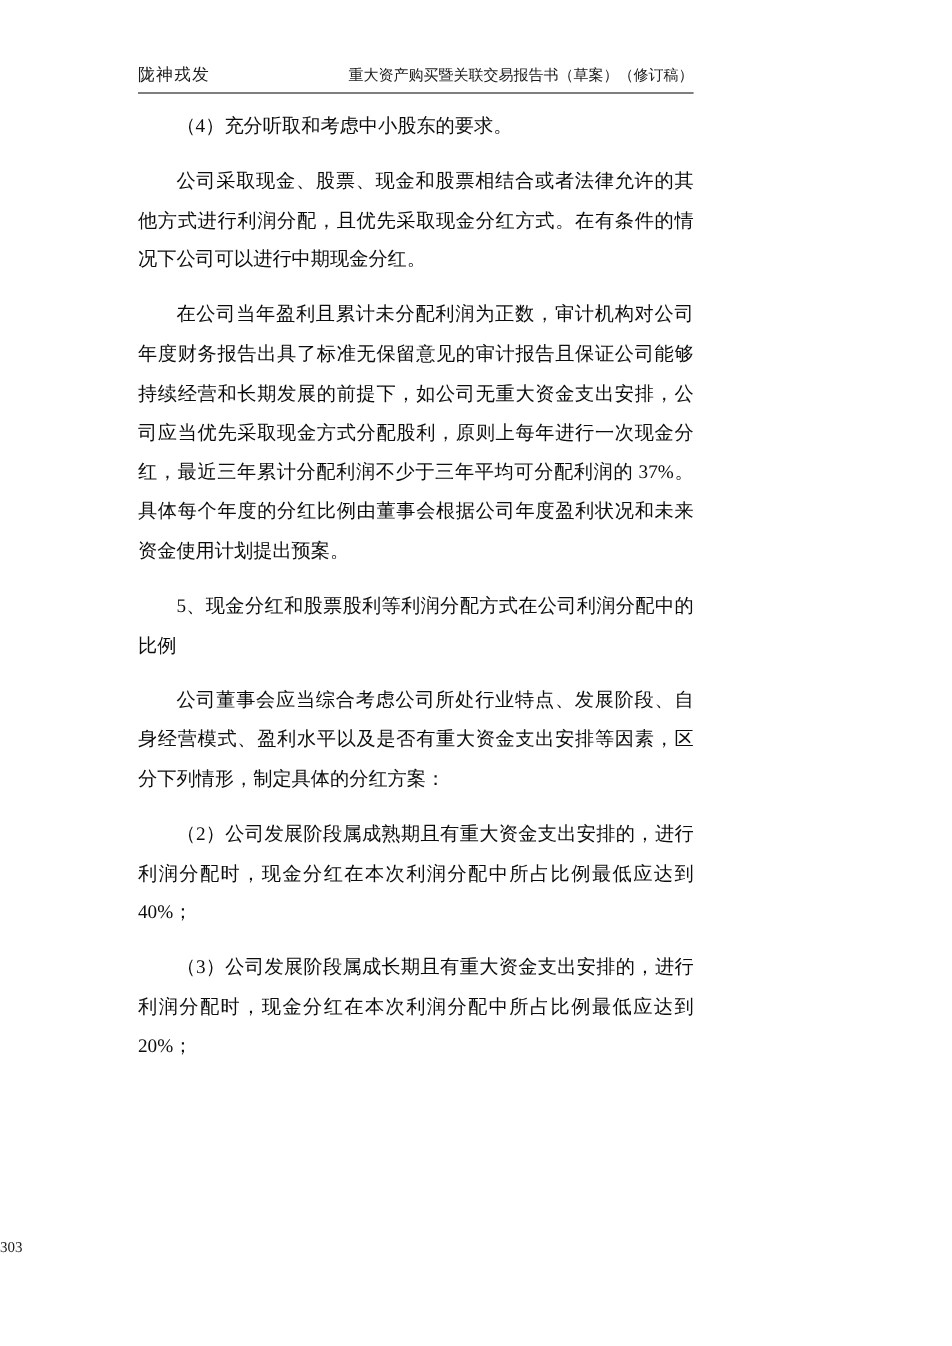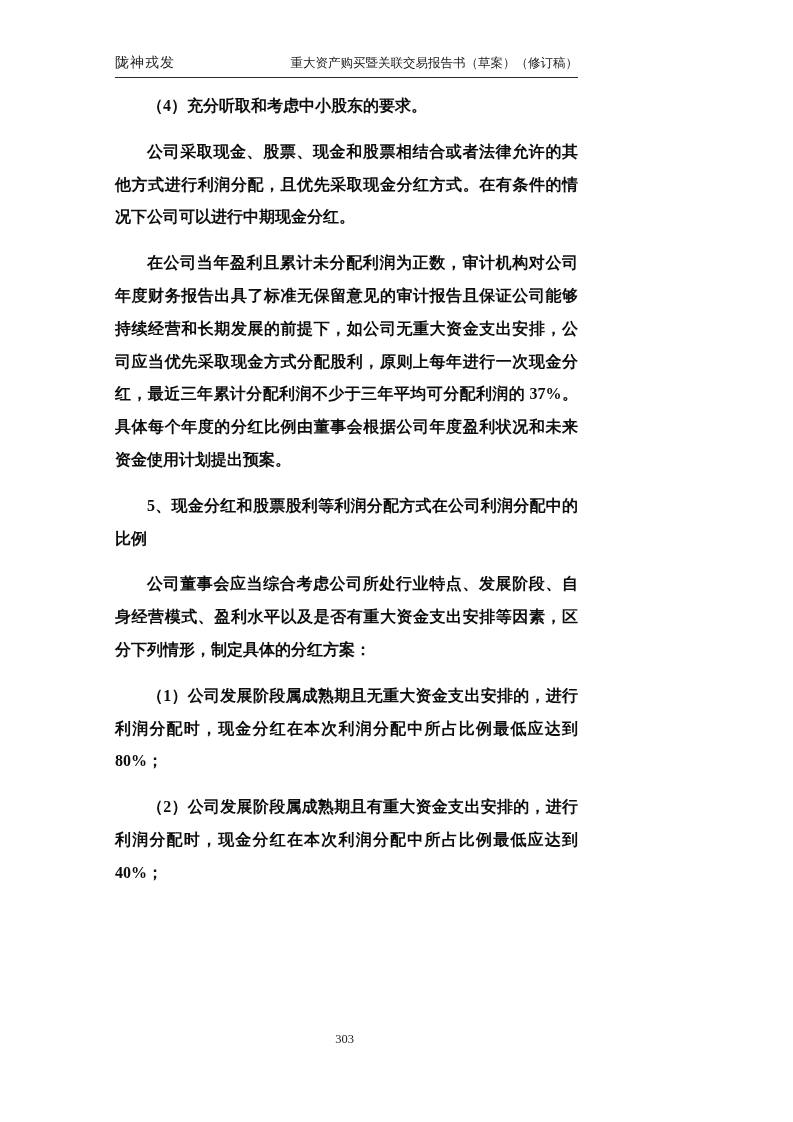--- a/index.html
+++ b/index.html
@@ -46,32 +46,30 @@
   .doc-body {
     position: absolute;
     top: 90px;
     left: 115px;
     right: 111px;
     font-size: 16px;
     line-height: 2.05;
     text-align: justify;
     text-align-last: left;
     color: #0d0d0d;
-    font-weight: bold;
   }
   .doc-body p {
     margin: 0 0 13px 0;
     text-indent: 2em;
   }
   .doc-footer {
     position: absolute;
     left: 0;
     right: 0;
     top: 1032px;
-    text-align: center;
     font-size: 12.5px;
     color: #1a1a1a;
   }
 </style>
 </head>
 <body>
 
 <div class="page">
 
   <header class="doc-header">
@@ -80,21 +78,21 @@
   </header>
 
   <div class="header-rule"></div>
 
   <main class="doc-body">
     <p>（4）充分听取和考虑中小股东的要求。</p>
     <p>公司采取现金、股票、现金和股票相结合或者法律允许的其他方式进行利润分配，且优先采取现金分红方式。在有条件的情况下公司可以进行中期现金分红。</p>
     <p>在公司当年盈利且累计未分配利润为正数，审计机构对公司年度财务报告出具了标准无保留意见的审计报告且保证公司能够持续经营和长期发展的前提下，如公司无重大资金支出安排，公司应当优先采取现金方式分配股利，原则上每年进行一次现金分红，最近三年累计分配利润不少于三年平均可分配利润的 37%。具体每个年度的分红比例由董事会根据公司年度盈利状况和未来资金使用计划提出预案。</p>
     <p>5、现金分红和股票股利等利润分配方式在公司利润分配中的比例</p>
     <p>公司董事会应当综合考虑公司所处行业特点、发展阶段、自身经营模式、盈利水平以及是否有重大资金支出安排等因素，区分下列情形，制定具体的分红方案：</p>
-    <p>（1）公司发展阶段属成熟期且无重大资金支出安排的，进行利润分配时，现金分红在本次利润分配中所占比例最低应达到 80%；</p>
     <p>（2）公司发展阶段属成熟期且有重大资金支出安排的，进行利润分配时，现金分红在本次利润分配中所占比例最低应达到 40%；</p>
+    <p>（3）公司发展阶段属成长期且有重大资金支出安排的，进行利润分配时，现金分红在本次利润分配中所占比例最低应达到 20%；</p>
   </main>
 
   <footer class="doc-footer">
     <span>303</span>
   </footer>
 
 </div>
 
 </body></html>

